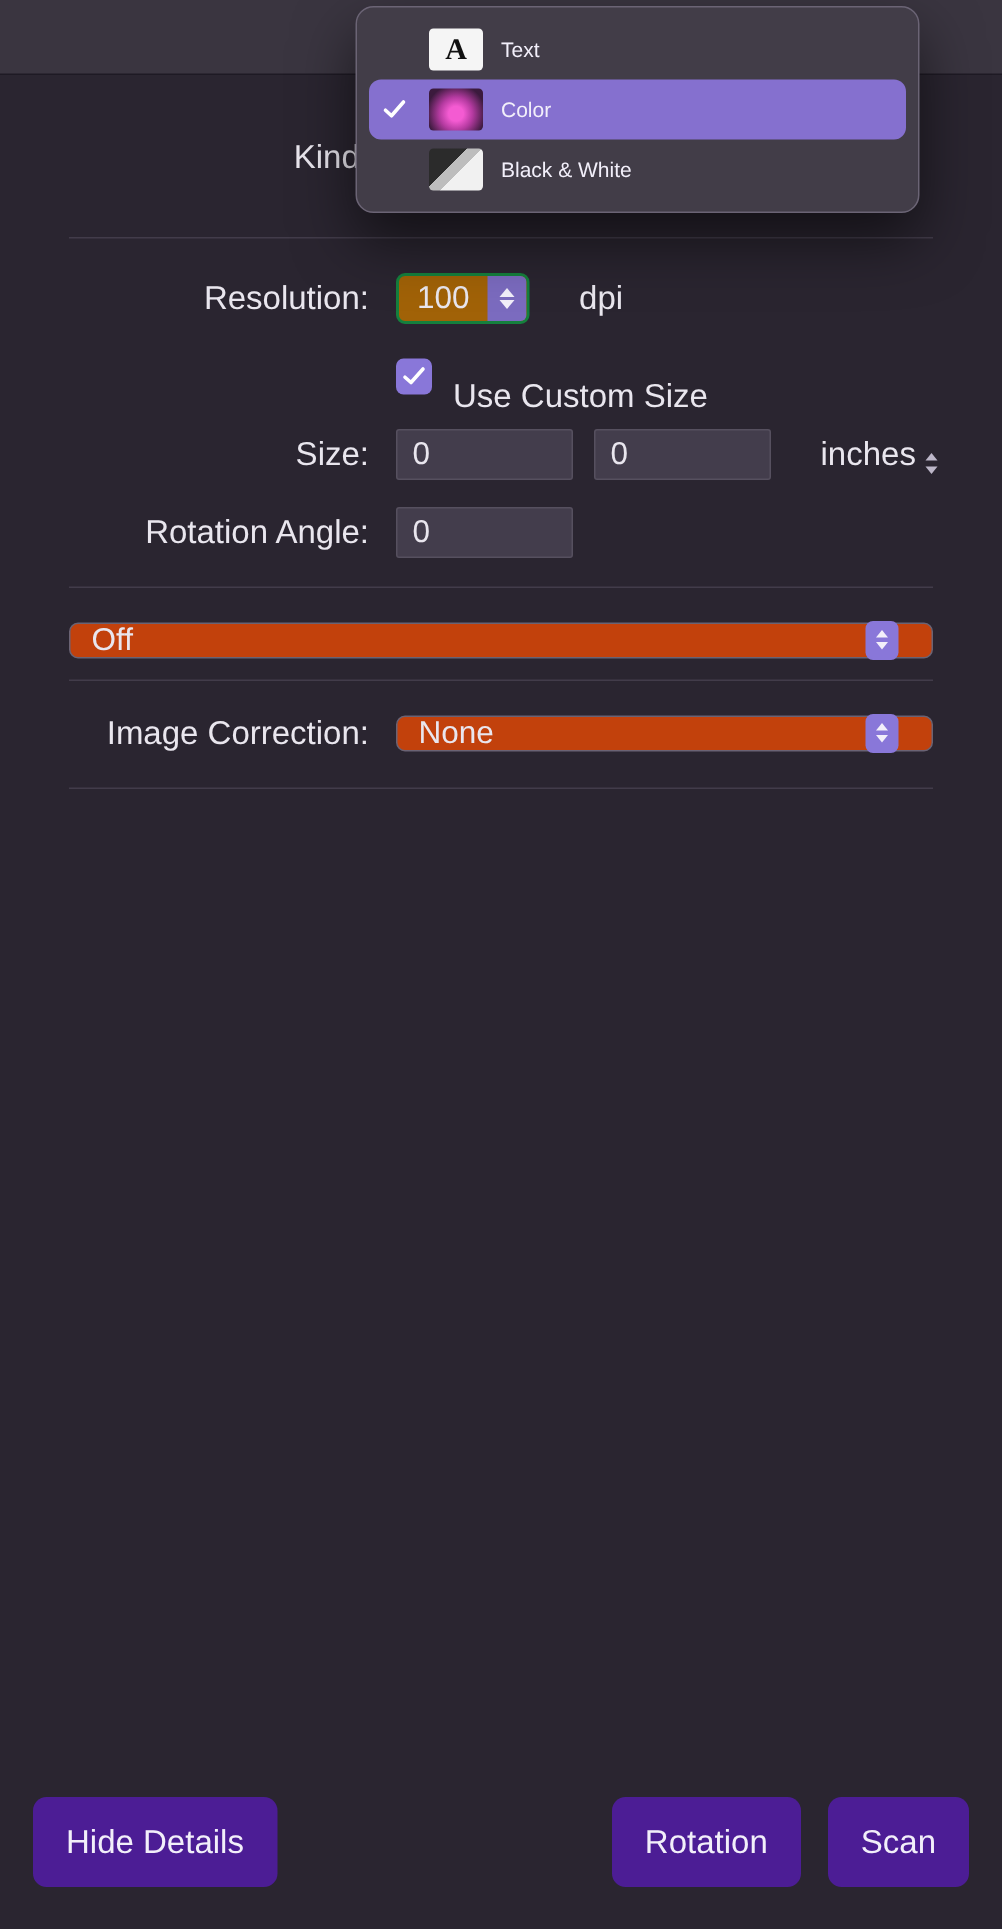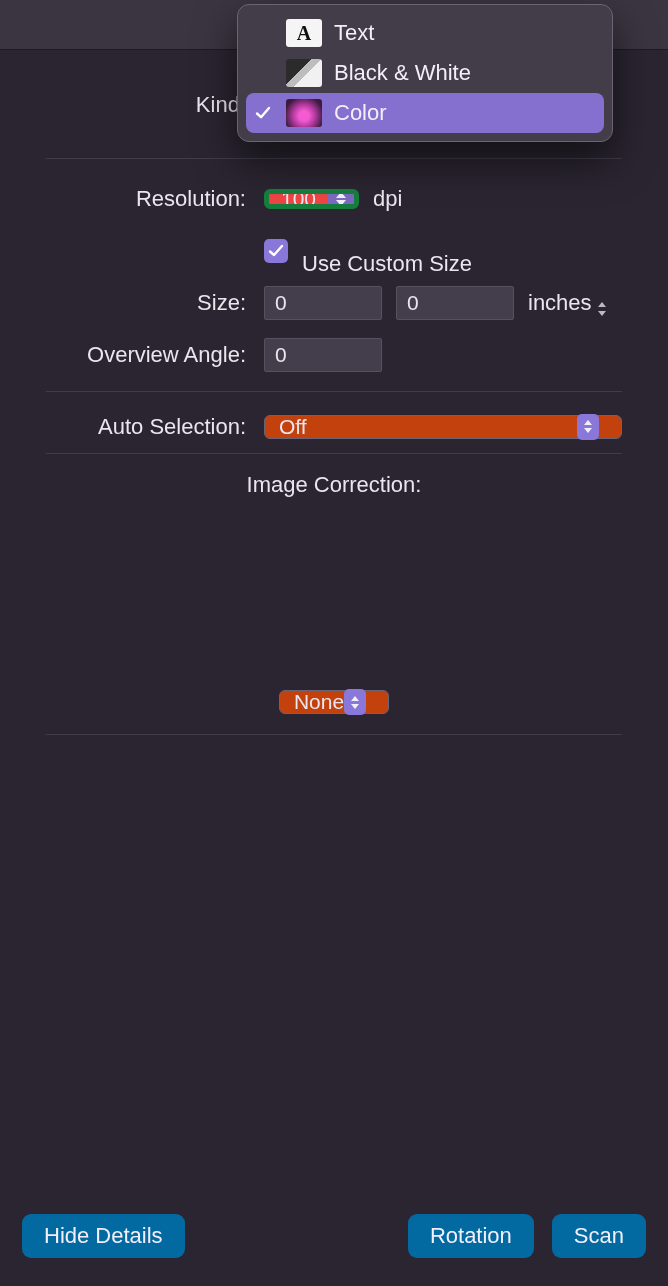--- a/index.html
+++ b/index.html
@@ -53,25 +53,25 @@
     height: 34px;
     padding: 0 10px;
     font-size: 21px;
     border-radius: 2px;
     width: 118px;
   }
   .input-text.small { width: 118px; }
   .stepper {
     display: inline-flex;
     align-items: stretch;
-    height: 20px;
+    height: 34px;
     border-radius: 6px;
     overflow: hidden;
-    background: #ef4444;
-    border: 5px solid #15803d;
+    background: #a16207;
+    border: 2px solid #15803d;
   }
   .stepper .val {
     padding: 0 12px;
     display: flex;
     align-items: center;
     font-size: 21px;
   }
   .stepper .arrows {
     width: 26px;
     background: #7b6bbf;
@@ -94,20 +94,21 @@
   .popup-arrows .tri-down,
   .unit-arrows .tri-down {
     width: 0; height: 0;
     border-left: 5px solid transparent;
     border-right: 5px solid transparent;
     border-top: 6px solid #f2effa;
   }
   .unit {
     font-size: 22px;
     color: #e9e6ee;
+    margin-left: 19px;
   }
   .unit-sel {
     display: inline-flex;
     align-items: flex-end;
     gap: 6px;
   }
   .unit-arrows {
     display: inline-flex;
     flex-direction: column;
     gap: 2px;
@@ -200,38 +201,38 @@
     font-weight: 700;
     font-size: 20px;
   }
   .dd-thumb.bw {
     background: linear-gradient(135deg,#2b2b2b 0%,#2b2b2b 40%,#bdbdbd 40%,#bdbdbd 55%,#f1f1f1 55%,#f1f1f1 100%);
     position: relative;
   }
   .dd-thumb.color {
     background: radial-gradient(circle at 50% 60%, #f45bd2 0%, #f45bd2 20%, #b43aa0 45%, #3b1a3d 80%);
   }
-  .dd-label { font-size: 22px; color: #f2effa; }
+  .dd-label { font-size: 14px; color: #f2effa; }
 
   
   .footer {
     position: absolute;
     left: 0; right: 0; bottom: 0;
     padding: 18px 22px 28px 22px;
     display: flex;
     align-items: center;
     gap: 18px;
     background: #2a2530;
   }
   .btn {
-    background: #0369a1;
+    background: #4c1d95;
     color: #f2effa;
     border: none;
     border-radius: 9px;
-    height: 44px;
+    height: 60px;
     padding: 0 22px;
     font-size: 22px;
     cursor: pointer;
   }
   .footer .spacer { flex: 1; }
 </style>
 </head>
 <body>
 
 <div class="titlebar"></div>
@@ -284,40 +285,39 @@
           <span class="unit">inches</span>
           <span class="unit-arrows">
             <span class="tri-up"></span>
               <span class="tri-down"></span>
           </span>
         </span>
       </div>
     </div>
 
     <div class="row">
-      <div class="label">Overview Angle:</div>
+      <div class="label">Rotation Angle:</div>
       <div class="controls">
         <input class="input-text small" value="0" style="">
       </div>
     </div>
 
     <div class="row sep">
-      <div class="label">Auto Selection:</div>
       <div class="controls">
         <div class="popup">
           <span class="popup-text">Off</span>
           <span class="popup-arrows">
             <span class="tri-up"></span>
               <span class="tri-down"></span>
           </span>
         </div>
       </div>
     </div>
 
-    <div class="row sep" style="margin-bottom:18px;flex-direction:column;">
+    <div class="row sep" style="margin-bottom:18px;">
       <div class="label">Image Correction:</div>
       <div class="controls">
         <div class="popup">
           <span class="popup-text">None</span>
           <span class="popup-arrows">
             <span class="tri-up"></span>
               <span class="tri-down"></span>
           </span>
         </div>
       </div>
@@ -325,35 +325,35 @@
 
     <div class="sep-line"></div>
   </div>
 </div>
 
 <div class="dropdown">
   <div class="dd-item">
     <span class="dd-check"></span>
     <span class="dd-thumb text">A</span>
     <span class="dd-label">Text</span>
-  </div>
-  <div class="dd-item">
-    <span class="dd-check"></span>
-    <span class="dd-thumb bw"></span>
-    <span class="dd-label">Black &amp; White</span>
   </div>
   <div class="dd-item selected">
     <span class="dd-check">
       <svg width="16" height="16" viewBox="0 0 16 16">
           <path d="M2 8.5 L6 12.2 L14 3" stroke="#fff" stroke-width="2.4" fill="none" stroke-linecap="round" stroke-linejoin="round"></path>
         </svg>
     </span>
     <span class="dd-thumb color"></span>
     <span class="dd-label">Color</span>
   </div>
+  <div class="dd-item">
+    <span class="dd-check"></span>
+    <span class="dd-thumb bw"></span>
+    <span class="dd-label">Black &amp; White</span>
+  </div>
 </div>
 
 <div class="footer">
   <button class="btn">Hide Details</button>
   <span class="spacer"></span>
   <button class="btn">Rotation</button>
   <button class="btn">Scan</button>
 </div>
 
 </body></html>

